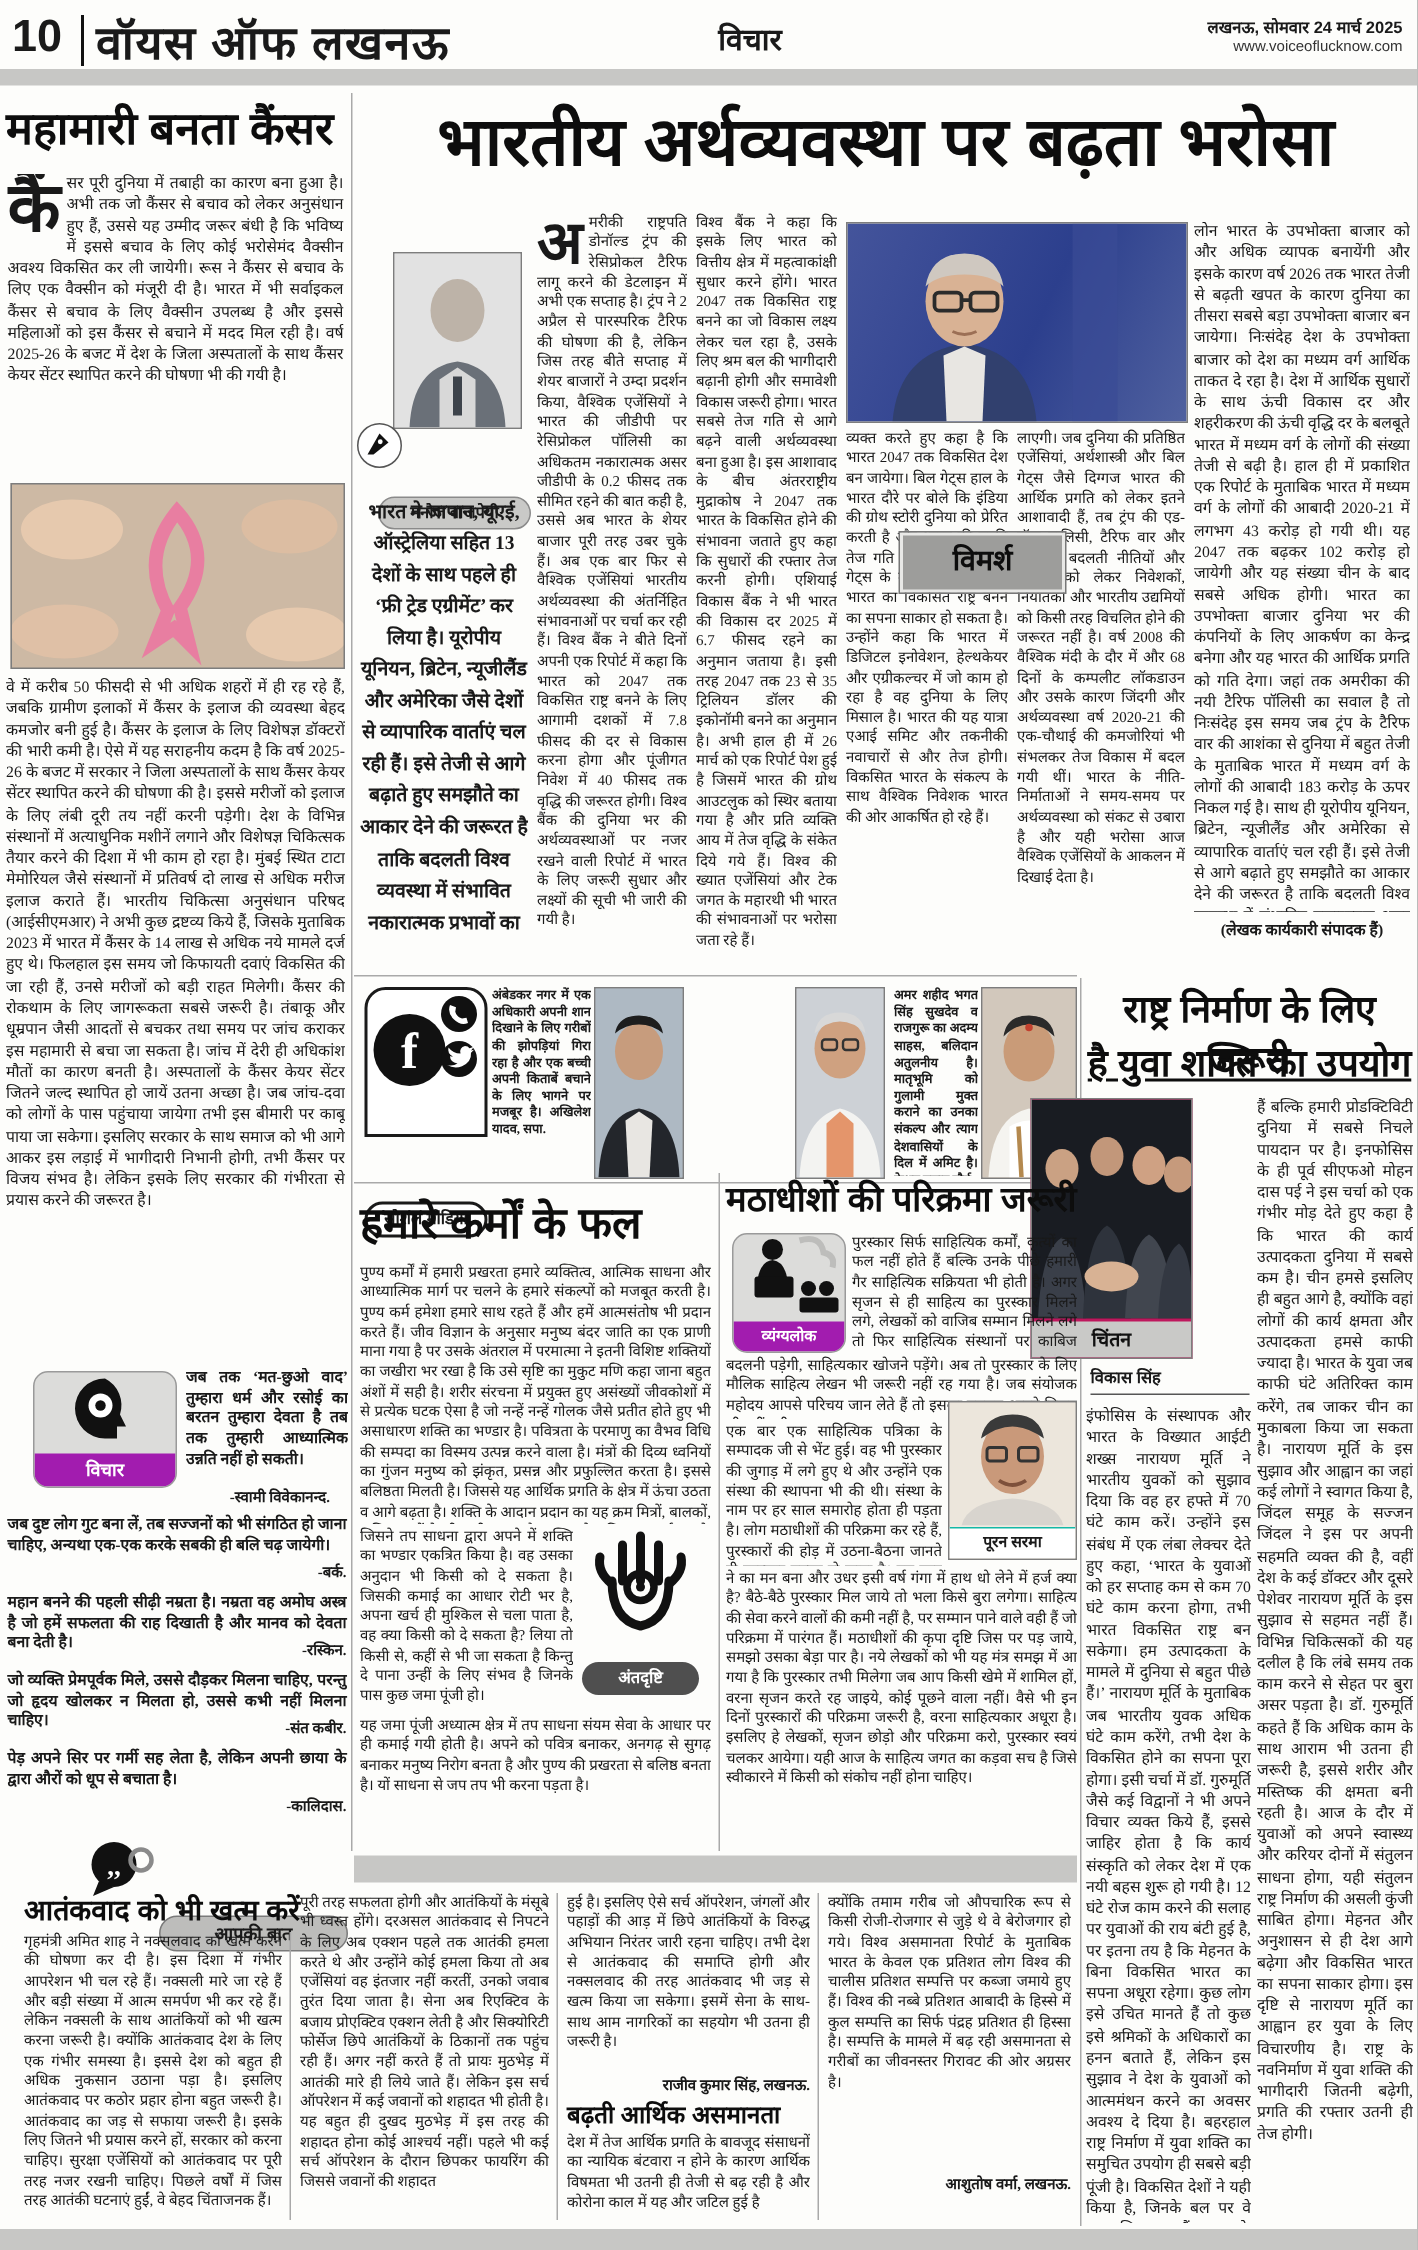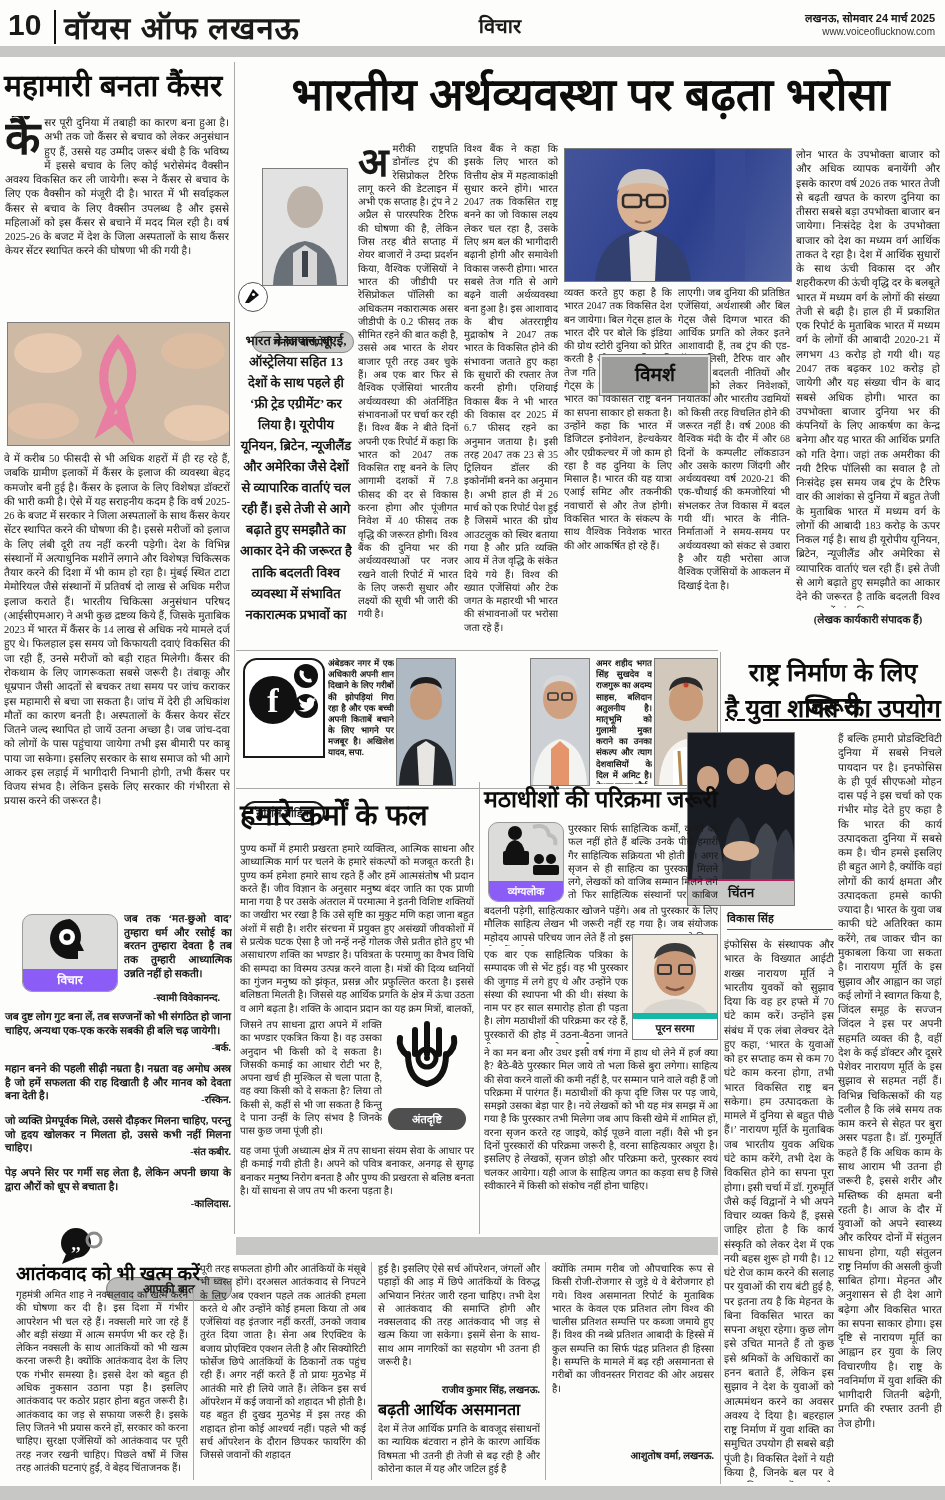--- a/index.html
+++ b/index.html
@@ -8,26 +8,26 @@
   .abs{position:absolute;}
   .sans{font-family:"Liberation Sans",sans-serif;}
   .bt{font-size:10px;line-height:1.33;text-align:justify;overflow:hidden;color:#191919;}
   .bt2{font-size:10.5px;line-height:1.36;text-align:justify;overflow:hidden;color:#191919;}
   .hl{font-family:"Liberation Sans",sans-serif;font-weight:bold;color:#0d0d0d;}
   .vrule{position:absolute;width:1px;background:#a9a9a9;}
   .hrule{position:absolute;height:1px;background:#a9a9a9;}
   .band{position:absolute;background:#c7c7c5;}
   .dc{float:left;font-family:"Liberation Sans",sans-serif;font-weight:bold;line-height:.9;margin:2px 4px 0 0;}
   .pill{border-radius:12px;text-align:center;font-weight:bold;margin-top:45px;}
-  .labelbar{position:absolute;left:0;right:0;bottom:0;background:#8b5cf6;color:#fff;text-align:center;
+  .labelbar{position:absolute;left:0;right:0;bottom:0;background:#a21caf;color:#fff;text-align:center;
             font-family:"Liberation Sans",sans-serif;font-weight:bold;}
   .iconbox{background:#dcdcda;border:1px solid #9a9a9a;border-radius:10px;overflow:hidden;}
   .attr{text-align:right;font-weight:bold;font-size:10px;}
   .photo{border:1px solid #7d7d7d;overflow:hidden;}
-  .namebar{position:absolute;left:0;right:0;bottom:0;background:#fff;border-top:6px solid #14b8a6;
+  .namebar{position:absolute;left:0;right:0;bottom:0;background:#fff;border-top:1px solid #14b8a6;
            text-align:center;font-weight:bold;font-size:10.5px;}
 </style>
 </head>
 <body>
 
 <div class="page">
 
   <div class="abs sans" style="left:8px;top:8px;font-size:30px;font-weight:bold;">10</div>
   <div class="abs" style="left:54px;top:10px;width:2px;height:34px;background:#111;"></div>
   <div class="abs sans" style="left:64px;top:6px;font-size:31px;font-weight:bold;letter-spacing:1px;">वॉयस ऑफ लखनऊ</div>

